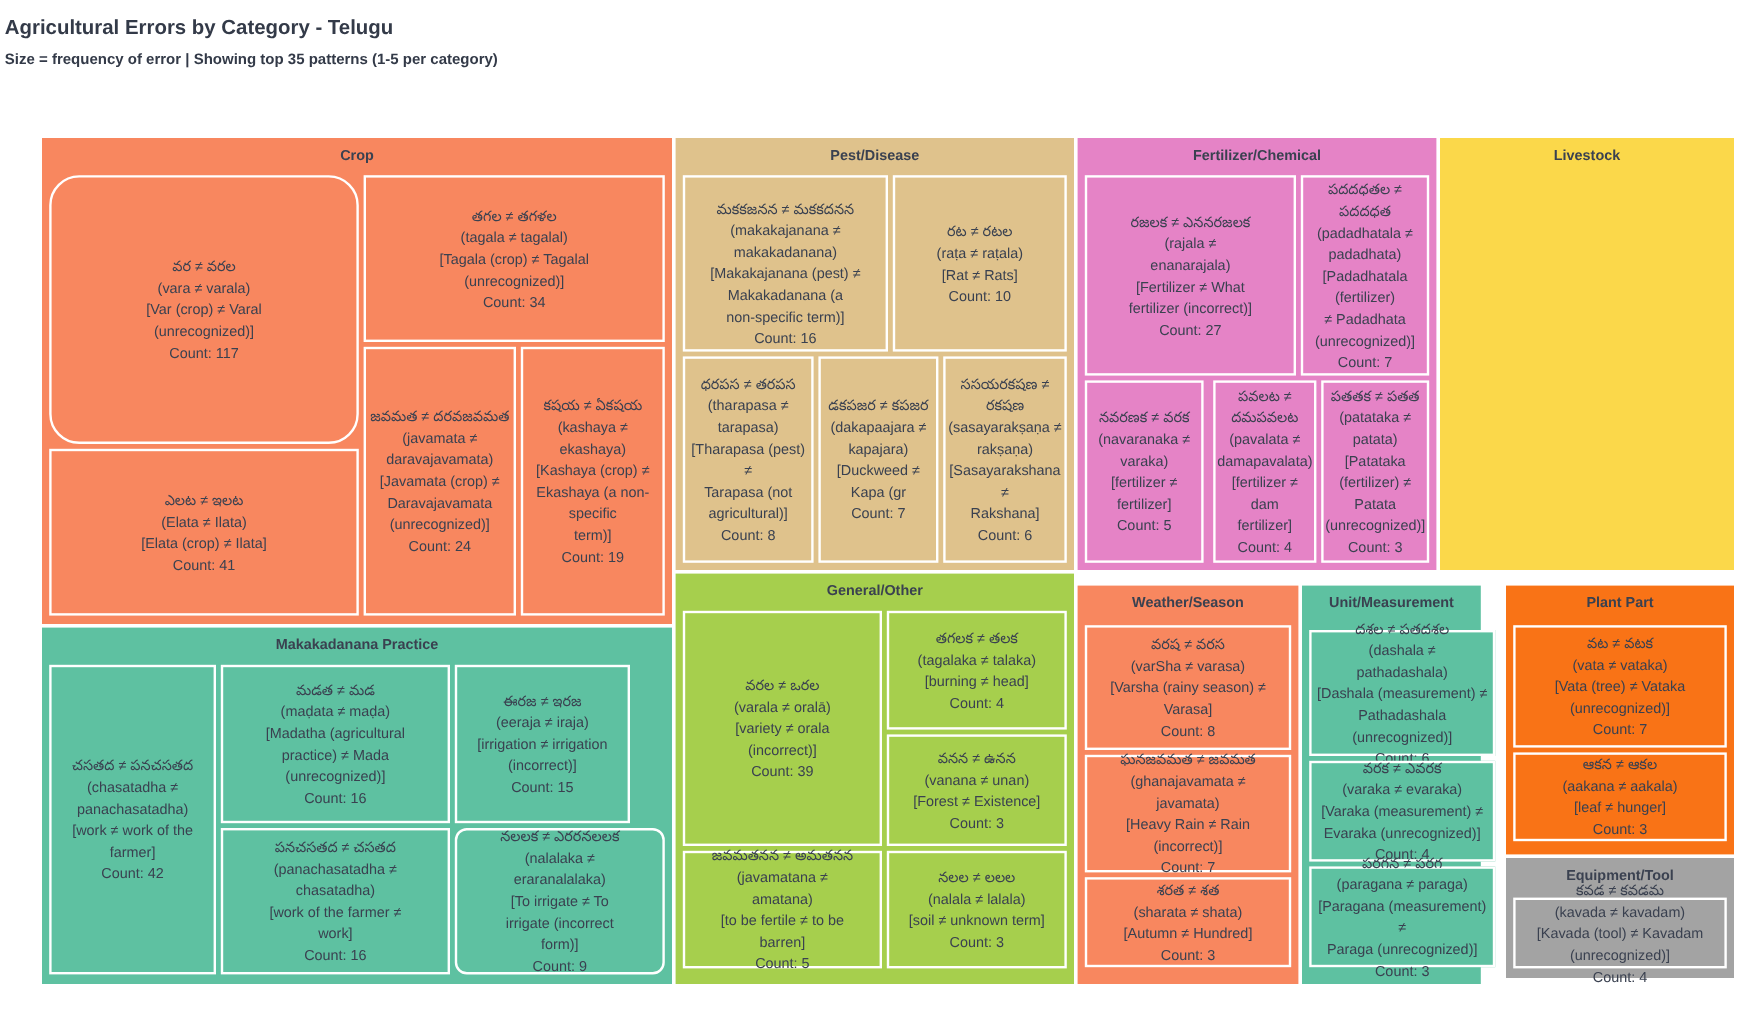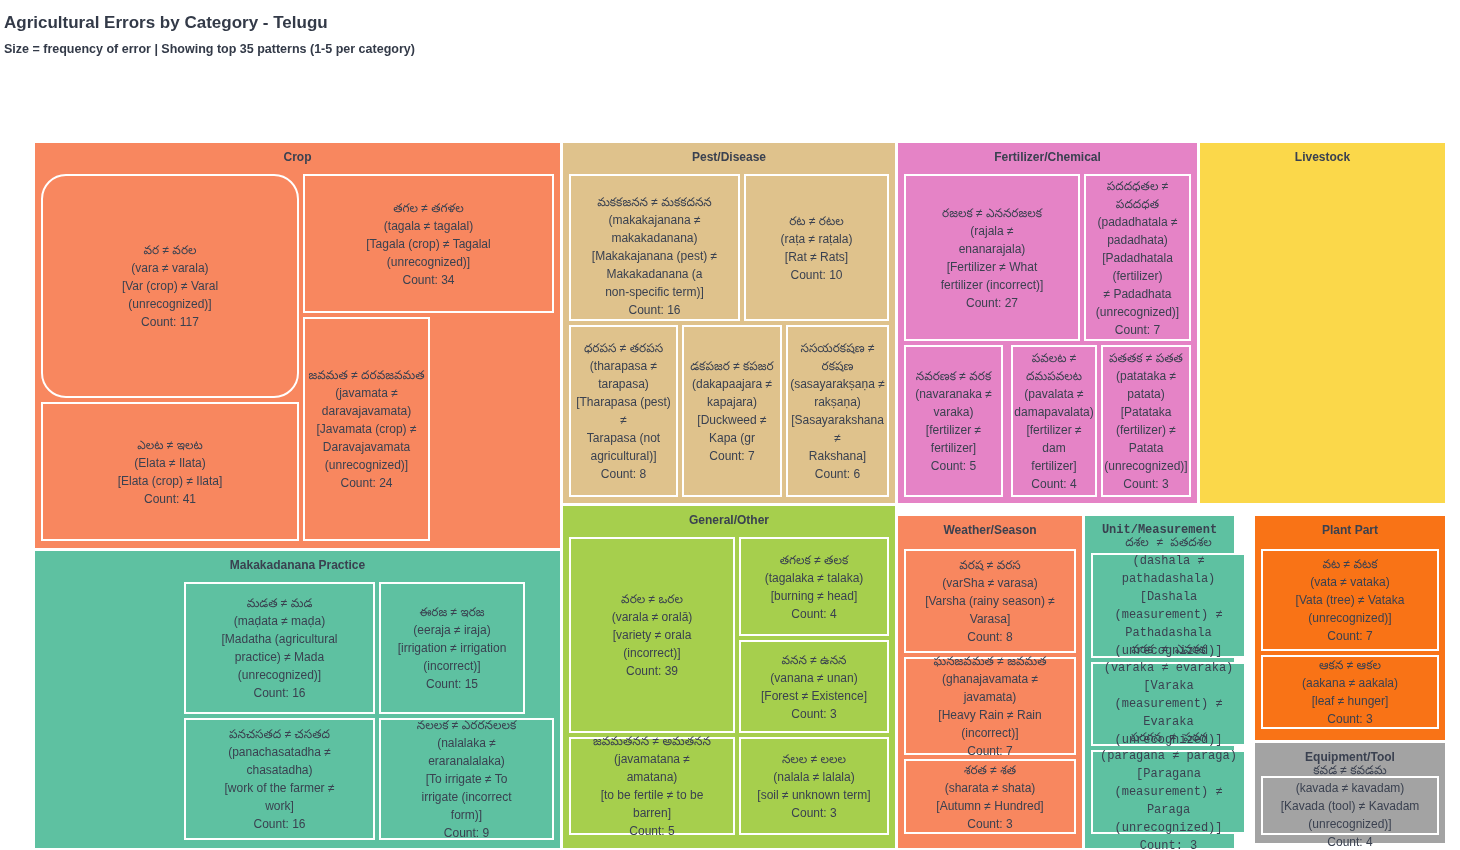--- a/index.html
+++ b/index.html
@@ -1,20 +1,20 @@
 <!DOCTYPE html>
 <html><head>
 <meta charset="utf-8">
 <style>
   html,body{margin:0;padding:0;background:#ffffff;}
   body{width:1460px;height:850px;position:relative;overflow:hidden;
        font-family:"Liberation Sans","DejaVu Sans",sans-serif;}
   .title{position:absolute;left:4px;top:13px;font-size:17px;font-weight:bold;color:#333A48;}
   .subtitle{position:absolute;left:4px;top:42px;font-size:12.5px;font-weight:bold;color:#333A48;}
-  .region{position:absolute;box-sizing:border-box;margin-top:28px;}
+  .region{position:absolute;box-sizing:border-box;}
   .region-header{position:absolute;left:0;right:0;top:7px;text-align:center;
                  font-size:12px;font-weight:bold;color:#3A4150;}
   .tile{position:absolute;box-sizing:border-box;background:inherit;border:2px solid #ffffff;
         display:flex;align-items:center;justify-content:center;}
   .tile-text{font-size:12px;line-height:1.5;color:#3A4150;text-align:center;
              white-space:pre-line;padding:0 2px;}
   .c-crop{background:#F8875F;}
   .c-pest{background:#DFC28C;}
   .c-fert{background:#E583C6;}
   .c-live{background:#FBD84A;}
@@ -47,20 +47,28 @@
 (unrecognized)]
 Count: 34</div>
     </div>
   <div class="tile" style="left:268px;top:174px;width:127px;height:224px;">
       <div class="tile-text">జవమత ≠ దరవజవమత
 (javamata ≠
 daravajavamata)
 [Javamata (crop) ≠ Daravajavamata (unrecognized)]
 Count: 24</div>
     </div>
+  <div class="tile" style="left:399px;top:174px;width:120px;height:224px;">
+      <div class="tile-text">కషయ ≠ ఏకషయ
+(kashaya ≠ ekashaya)
+[Kashaya (crop) ≠
+Ekashaya (a non-specific
+term)]
+Count: 19</div>
+    </div>
   <div class="tile" style="left:6px;top:259px;width:258px;height:139px;">
       <div class="tile-text">ఎలట ≠ ఇలట
 (Elata ≠ Ilata)
 [Elata (crop) ≠ Ilata]
 Count: 41</div>
     </div>
 </div>
 
 <div class="region c-pest" style="left:563px;top:115px;width:332px;height:360px;">
   <div class="region-header">Pest/Disease</div>
@@ -147,20 +155,28 @@
 Count: 3</div>
     </div>
 </div>
 
 <div class="region c-live" style="left:1200px;top:115px;width:245px;height:360px;">
   <div class="region-header">Livestock</div>
 </div>
 
 <div class="region c-agpr" style="left:35px;top:523px;width:525px;height:297px;">
   <div class="region-header">Makakadanana Practice</div>
+  <div class="tile" style="left:6px;top:31px;width:139px;height:258px;">
+      <div class="tile-text">చసతద ≠ పనచసతద
+(chasatadha ≠
+panachasatadha)
+[work ≠ work of the
+farmer]
+Count: 42</div>
+    </div>
   <div class="tile" style="left:149px;top:31px;width:191px;height:132px;">
       <div class="tile-text">మడత ≠ మడ
 (maḍata ≠ maḍa)
 [Madatha (agricultural
 practice) ≠ Mada
 (unrecognized)]
 Count: 16</div>
     </div>
   <div class="tile" style="left:149px;top:167px;width:191px;height:122px;">
       <div class="tile-text">పనచసతద ≠ చసతద
@@ -170,21 +186,21 @@
 work]
 Count: 16</div>
     </div>
   <div class="tile" style="left:344px;top:31px;width:146px;height:132px;">
       <div class="tile-text">ఈరజ ≠ ఇరజ
 (eeraja ≠ iraja)
 [irrigation ≠ irrigation
 (incorrect)]
 Count: 15</div>
     </div>
-  <div class="tile" style="left:344px;top:167px;width:175px;height:122px;">
+  <div class="tile" style="left:344px;top:167px;width:175px;height:122px;border-radius:10px;">
       <div class="tile-text">నలలక ≠ ఎరరనలలక
 (nalalaka ≠
 eraranalalaka)
 [To irrigate ≠ To
 irrigate (incorrect
 form)]
 Count: 9</div>
     </div>
 </div>
 
@@ -243,21 +259,21 @@
 Count: 7</div>
     </div>
   <div class="tile" style="left:6px;top:243px;width:172px;height:75px;">
       <div class="tile-text">శరత ≠ శత
 (sharata ≠ shata)
 [Autumn ≠ Hundred]
 Count: 3</div>
     </div>
 </div>
 
-<div class="region c-unit" style="left:1085px;top:488px;width:149px;height:332px;font-family:Liberation Mono, monospace;">
+<div class="region c-unit" style="left:1085px;top:488px;width:149px;height:332px;">
   <div class="region-header">Unit/Measurement</div>
   <div class="tile" style="left:6px;top:37px;width:155px;height:105px;">
       <div class="tile-text">దశల ≠ పతదశల
 (dashala ≠
 pathadashala)
 [Dashala (measurement) ≠
 Pathadashala
 (unrecognized)]
 Count: 6</div>
     </div>

